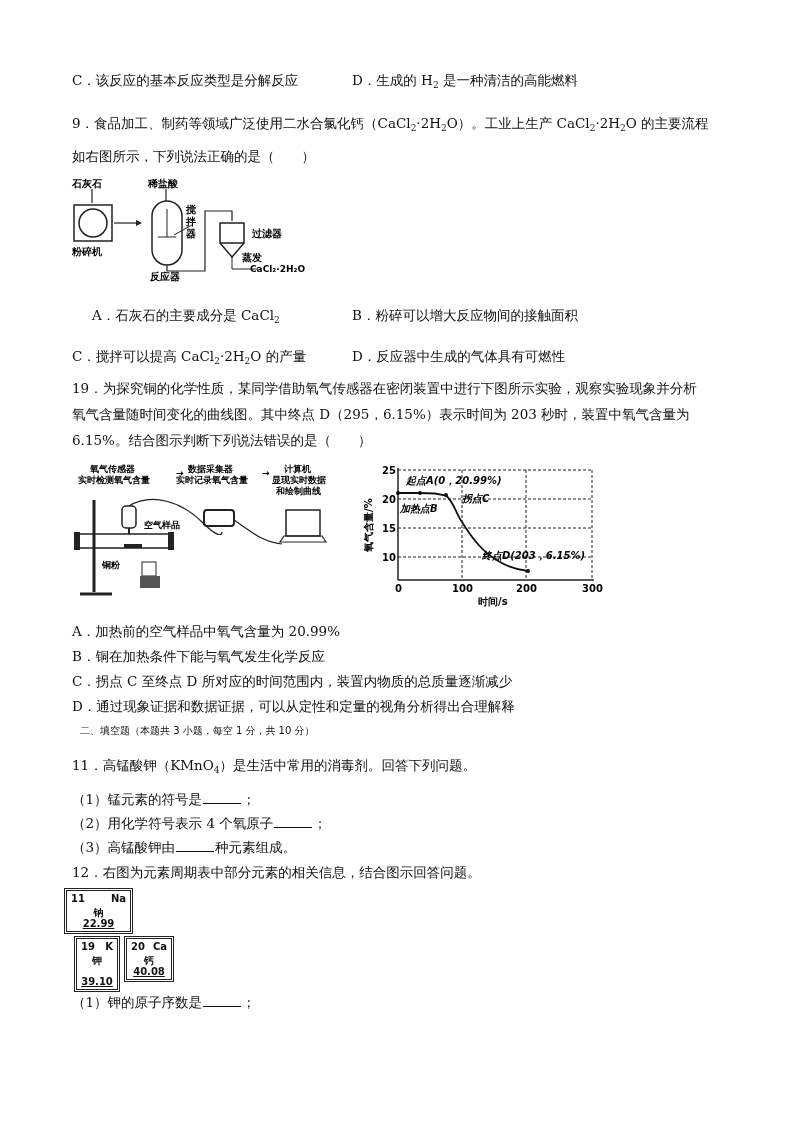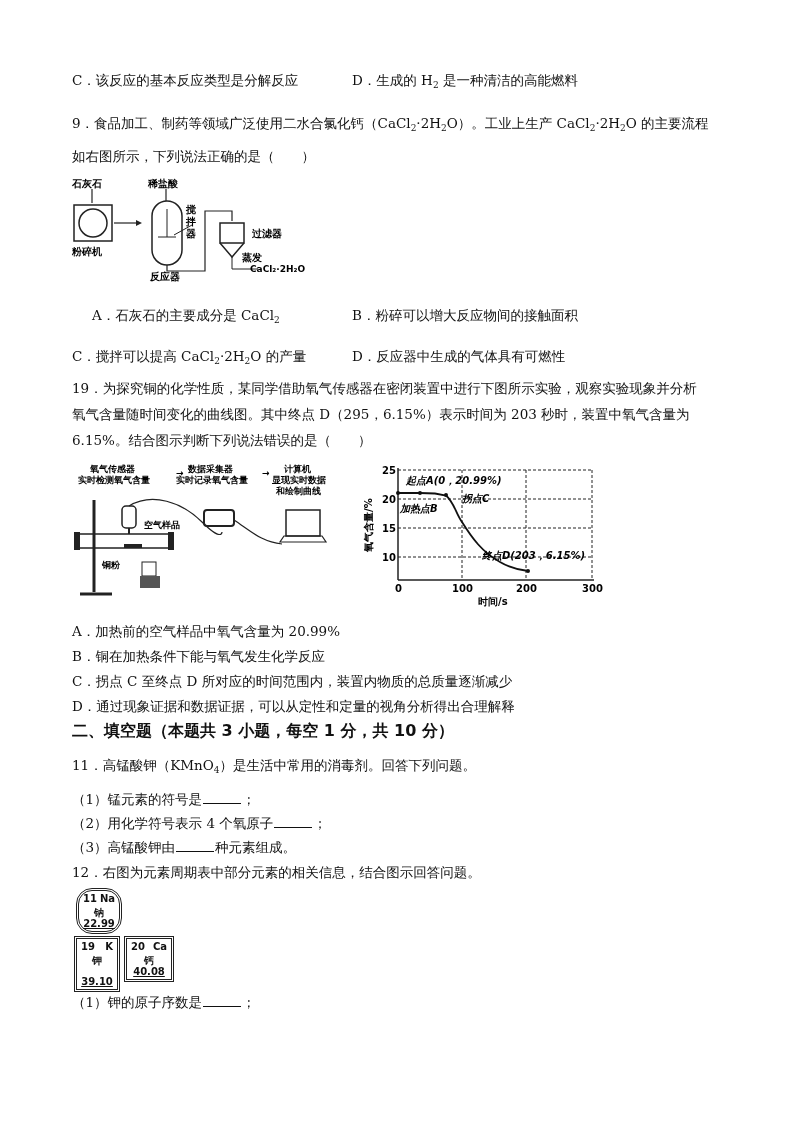--- a/index.html
+++ b/index.html
@@ -1,18 +1,18 @@
 <!DOCTYPE html>
 <html><head>
 <meta charset="utf-8">
 <style>
   html,body{margin:0;padding:0;background:#fff;}
   body{width:794px;height:1123px;position:relative;font-family:"DejaVu Serif","Liberation Serif",serif;color:#111;font-size:13.5px;overflow:hidden;}
   .line{position:absolute;left:72px;white-space:nowrap;line-height:20px;}
-  .bold{font-weight:bold;font-family:"DejaVu Sans","Liberation Sans",sans-serif;font-size:16px;}
+  .bold{font-weight:normal;font-family:"DejaVu Sans","Liberation Sans",sans-serif;font-size:10px;margin-left:8px;}
   sub{font-size:9px;vertical-align:-3px;}
   .blank{display:inline-block;width:38px;border-bottom:1px solid #111;height:14px;vertical-align:baseline;margin:0 1px;}
   .fig{position:absolute;}
   .tile{position:absolute;border:3px double #222;background:#fff;font-family:"DejaVu Sans","Liberation Sans",sans-serif;font-weight:bold;font-size:10px;box-sizing:border-box;}
   .tile .num{position:absolute;left:4px;top:2px;}
   .tile .sym{position:absolute;right:4px;top:2px;padding-left:28px;}
   .tile .nm{position:absolute;left:0;right:0;top:15px;text-align:center;}
   .tile .mass{position:absolute;left:0;right:0;bottom:2px;text-align:center;text-decoration:underline;}
 </style>
 </head>
@@ -128,21 +128,21 @@
 
 <div class="line bold" style="top:721px;">二、填空题（本题共 3 小题，每空 1 分，共 10 分）</div>
 
 <div class="line" style="top:755px;"><span>11．高锰酸钾（KMnO</span><sub>4</sub><span>）是生活中常用的消毒剂。回答下列问题。</span></div>
 <div class="line" style="top:789px;"><span>（1）锰元素的符号是</span><span class="blank"></span><span>；</span></div>
 <div class="line" style="top:813px;"><span>（2）用化学符号表示 4 个氧原子</span><span class="blank"></span><span>；</span></div>
 <div class="line" style="top:837px;"><span>（3）高锰酸钾由</span><span class="blank"></span><span>种元素组成。</span></div>
 
 <div class="line" style="top:862px;">12．右图为元素周期表中部分元素的相关信息，结合图示回答问题。</div>
 
-<div class="tile" style="left:76px;top:888px;width:46px;height:46px;border-radius:16px;">
+<div class="tile" style="left:64px;top:888px;width:69px;height:46px;">
   <span class="num">11</span>
   <span class="sym">Na</span>
   <span class="nm">钠</span>
   <span class="mass">22.99</span>
 </div>
 <div class="tile" style="left:74px;top:936px;width:46px;height:56px;">
   <span class="num">19</span>
   <span class="sym">K</span>
   <span class="nm">钾</span>
   <span class="mass">39.10</span>

